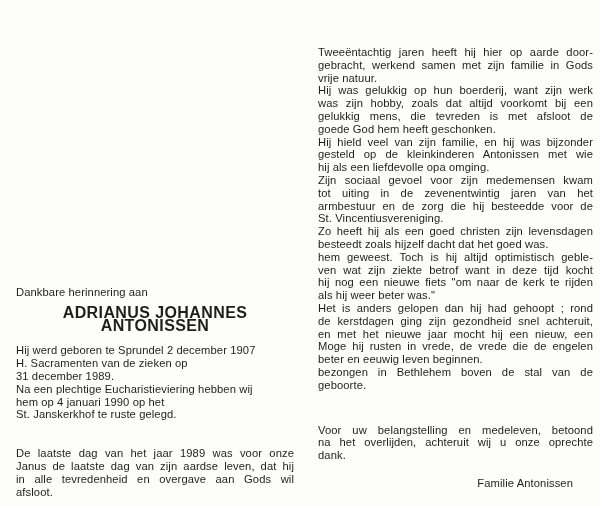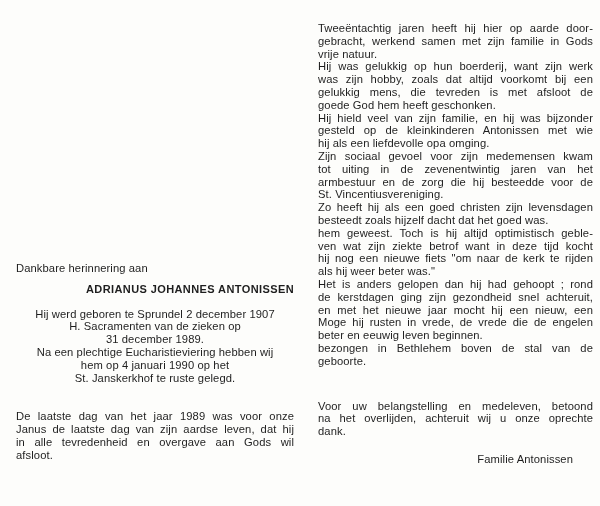--- a/index.html
+++ b/index.html
@@ -13,36 +13,36 @@
   .card {
     position: relative;
     width: 600px;
     height: 506px;
     font-family: "Liberation Sans", "DejaVu Sans", sans-serif;
     color: #1e1e1e;
     font-size: 11.2px;
     line-height: 12.8px;
     letter-spacing: 0.1px;
   }
-  .col { position: absolute; }
+  .col { position: absolute; margin-top: 24px; }
   .col.left  { left: 16px;  top: 262px; width: 278px; }
   .col.right { left: 318px; top: 22px;  width: 275px; }
 
   .ln   { text-align: left; }
   .ln.j { text-align: justify; text-align-last: justify; }
-  .ln.c { text-align: center; }
+  .ln.c { }
 
   .dedication {
     text-align: left;
   }
   .name {
     margin-top: 8px;
-    text-align: right;
+    text-align: center;
     font-weight: bold;
-    font-size: 11px;
+    font-size: 16px;
     letter-spacing: 0.4px;
   }
   .memorial { margin-top: 12px; }
   .closing  { margin-top: 26px; }
 
   .ack { margin-top: 32px; }
   .signature {
     margin-top: 15px;
     text-align: right;
     padding-right: 20px;

